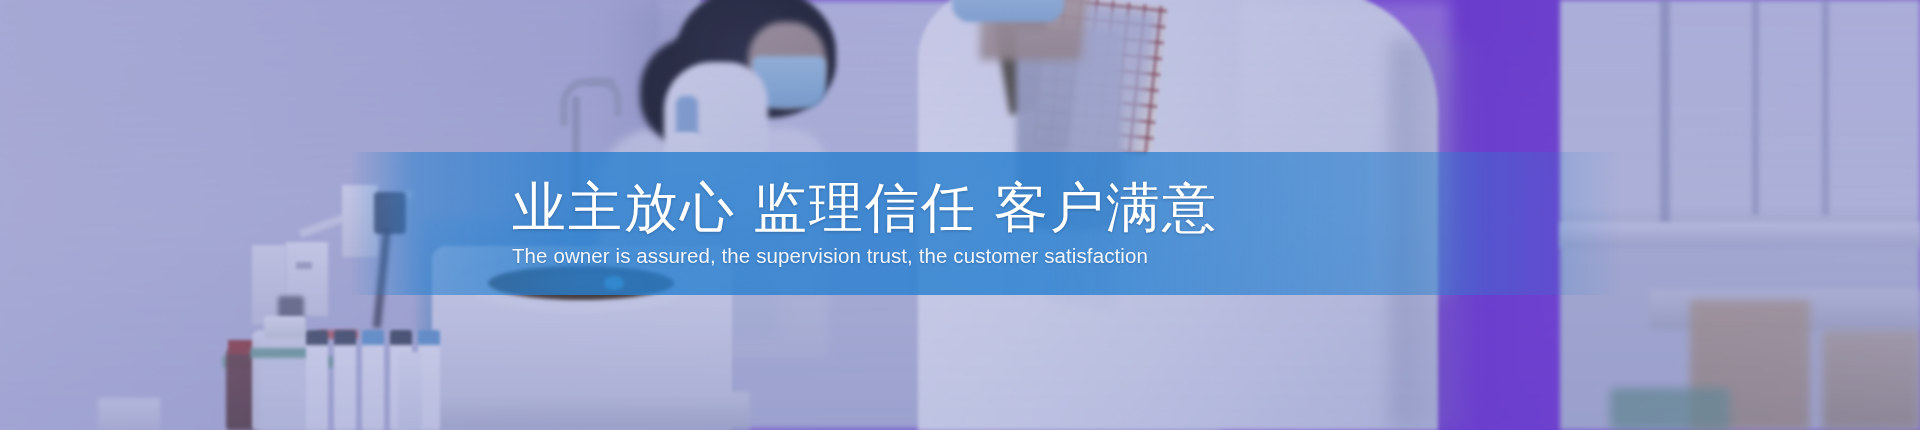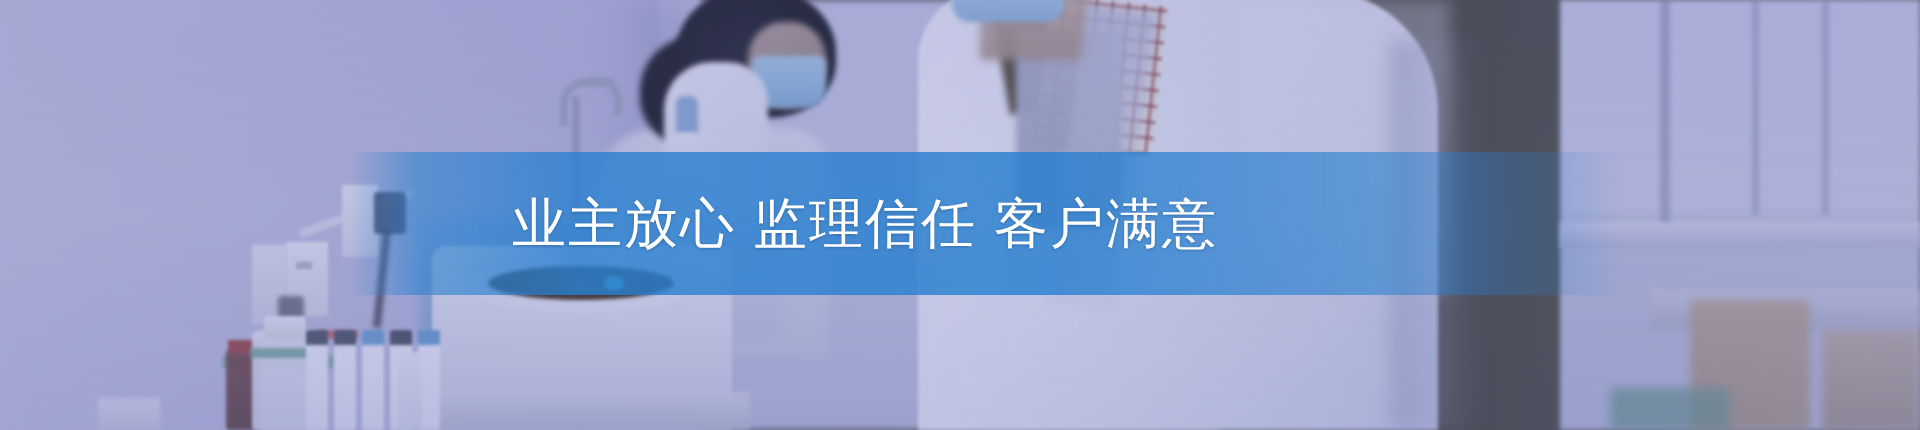--- a/index.html
+++ b/index.html
@@ -7,21 +7,21 @@
     padding: 0;
     background: #ffffff;
   }
   #banner {
     position: relative;
     width: 1920px;
     height: 430px;
     overflow: hidden;
     font-family: "Liberation Sans", "DejaVu Sans", sans-serif;
     
-    background: #404040;
+    background: #6d28d9;
   }
 
   
   .layer { position: absolute; pointer-events: none; }
 
   
   #wall-left {
     left: 0; top: 0; width: 700px; height: 430px;
     background:
       linear-gradient(160deg, #c3c5e2 0%, #bcbfdf 40%, #b4b8da 75%, #aeb3d6 100%);
@@ -457,15 +457,16 @@
   <div class="layer" id="tube-tall"></div>
 
   <div class="layer" id="grade"></div>
   <div class="layer" id="grade2"></div>
   <div class="layer" id="soft-blur"></div>
 
   <div id="caption-band"></div>
 
   <div id="caption-text">
     <div id="headline-cn">业主放心 监理信任  客户满意</div>
+    <div id="subline-en">The owner is assured, the supervision trust, the customer satisfaction</div>
   </div>
 
 </div>
 
 </body></html>

